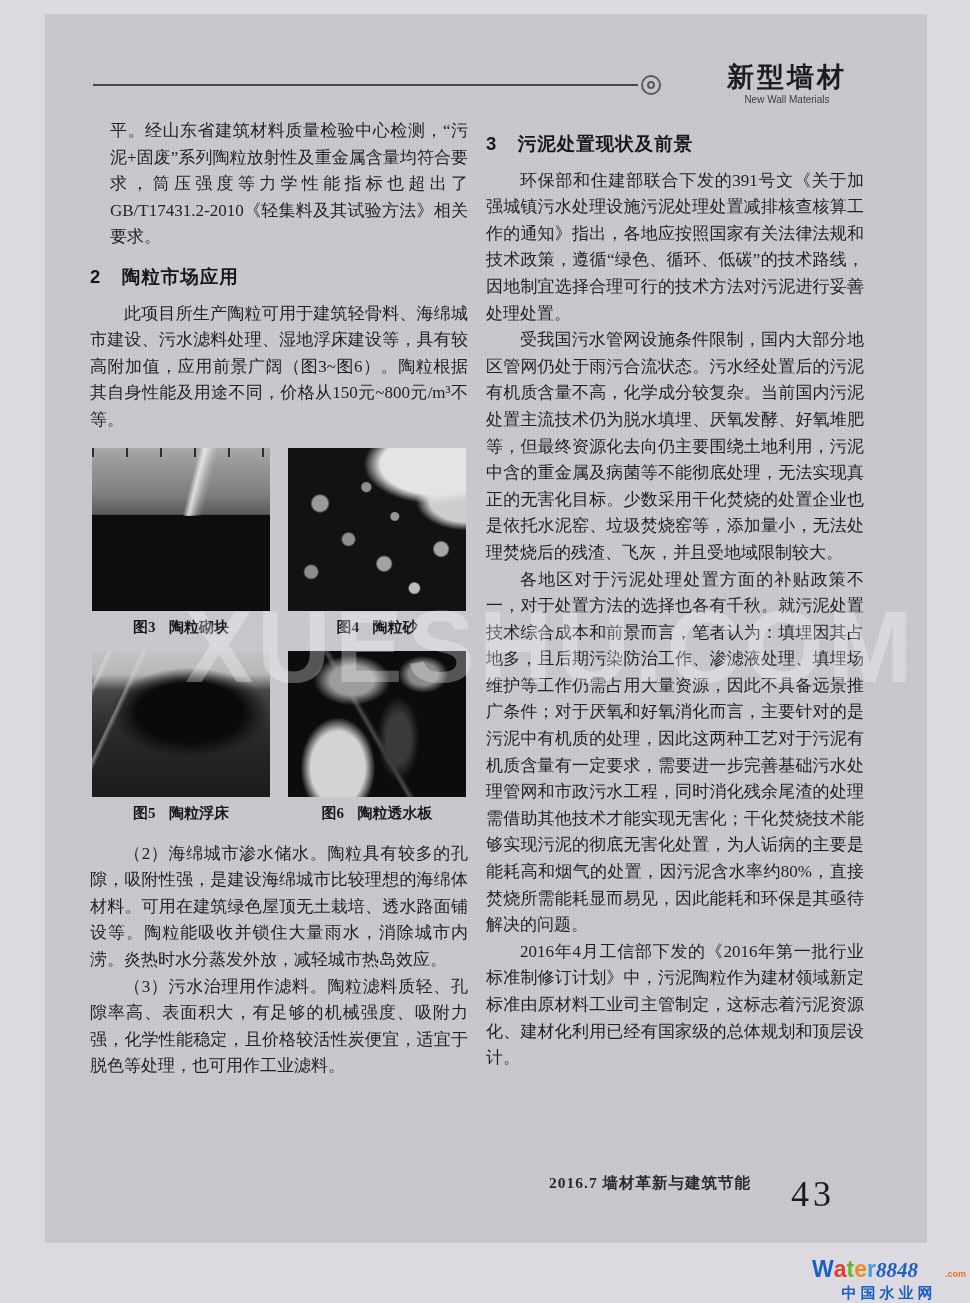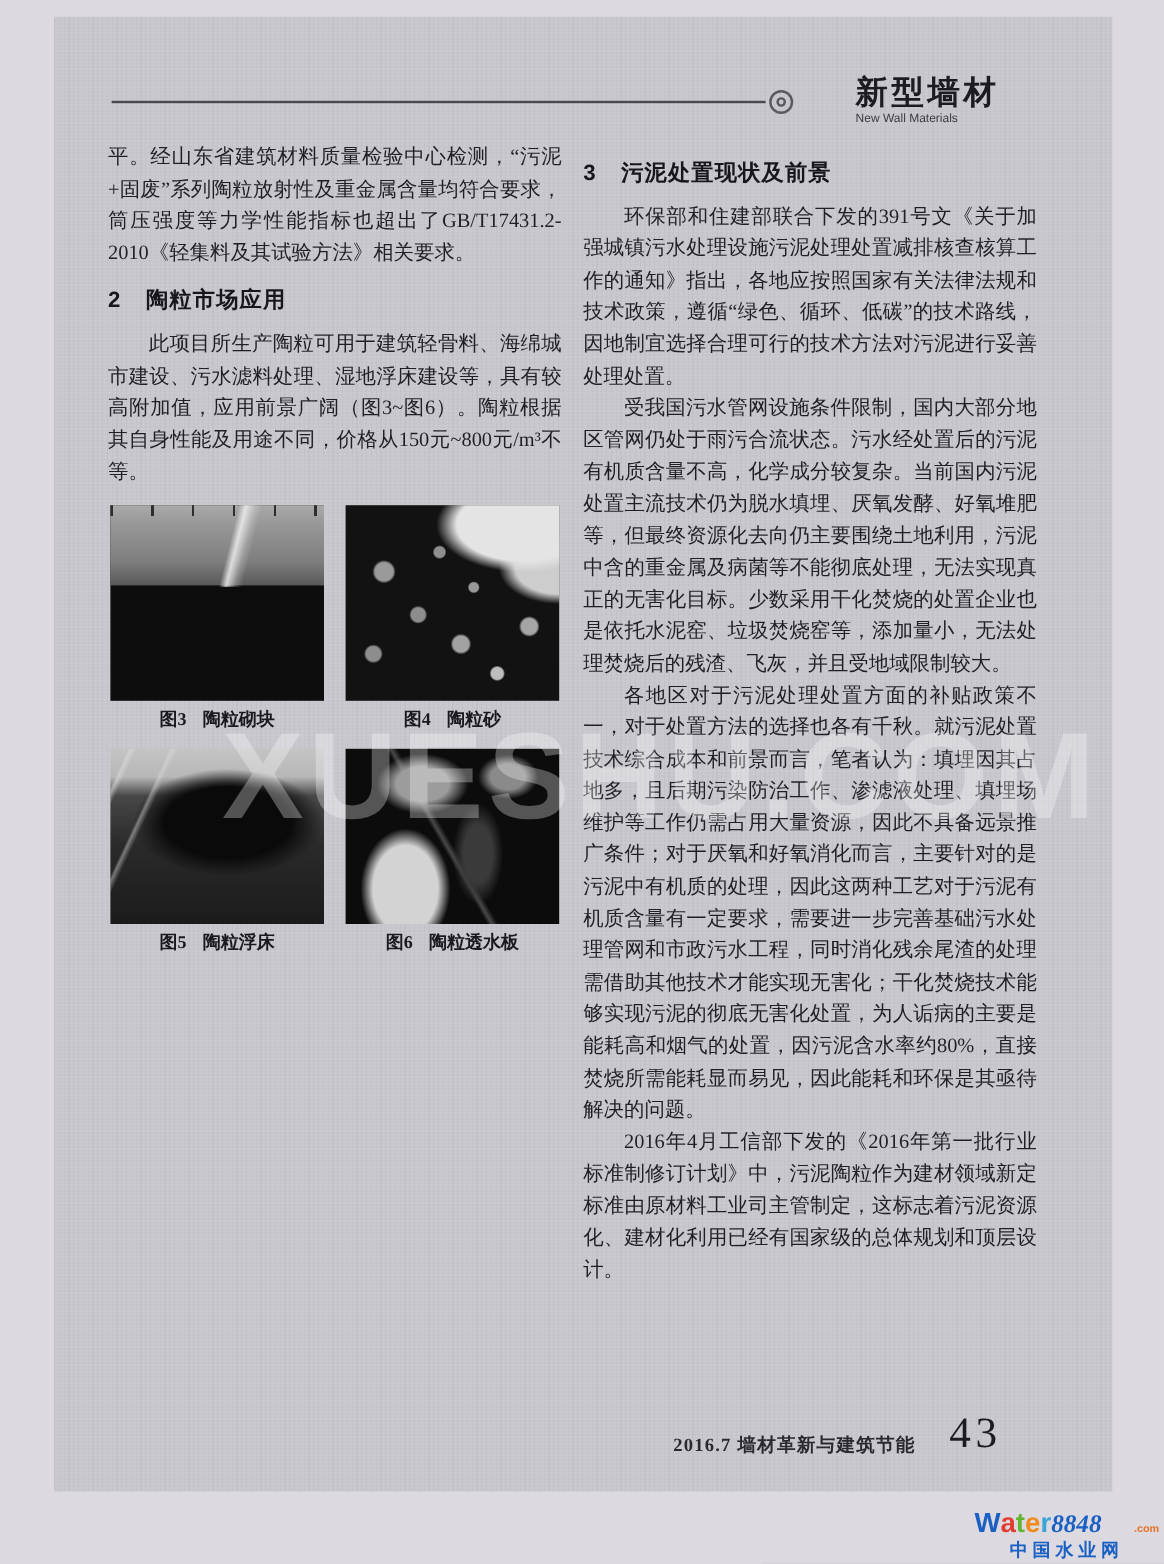--- a/index.html
+++ b/index.html
@@ -12,30 +12,30 @@
     position:absolute;left:45px;top:14px;width:882px;height:1229px;
     background:#c9c7ce;
     background-image:
       repeating-linear-gradient(0deg, rgba(255,255,255,.05) 0 1px, transparent 1px 3px),
       repeating-linear-gradient(90deg, rgba(0,0,0,.03) 0 1px, transparent 1px 4px);
   }
   
   .header-line{position:absolute;left:48px;top:70px;width:545px;height:2px;background:#4a4a4e;}
   .header-circle{position:absolute;left:596px;top:61px;width:16px;height:16px;border:2px solid #5a5a5e;border-radius:50%;background:transparent;}
   .header-circle .inner{position:absolute;left:4px;top:4px;width:4px;height:4px;border:2px solid #5a5a5e;border-radius:50%;}
-  .header-titles{position:absolute;top:48px;right:34px;width:180px;}
+  .header-titles{position:absolute;top:48px;right:50px;width:180px;text-align:center;}
   .title-cn{font-family:"Liberation Sans","DejaVu Sans",sans-serif;font-weight:bold;font-size:27px;letter-spacing:3px;color:#1c1c20;line-height:30px;}
   .title-en{font-family:"Liberation Sans","DejaVu Sans",sans-serif;font-size:10px;color:#3c3c40;margin-top:2px;}
 
   
   .col{position:absolute;top:104px;width:378px;font-size:17px;line-height:26.6px;color:#1f1f24;text-align:justify;}
   .col-left{left:45px;}
   .col-right{left:441px;}
   .col p{margin:0;text-indent:2em;}
-  .col p.no-indent{text-indent:0;}
+  .col p.no-indent{text-indent:0;margin-left:20px;}
   h2.sec{
     font-family:"Liberation Sans","DejaVu Sans",sans-serif;
     font-size:18.5px;font-weight:bold;color:#17171b;
     margin:13px 0 10px 0;letter-spacing:1px;
   }
   h2.sec .num{margin-right:1.1em;}
 
   
   .fig-grid{display:grid;grid-template-columns:178px 178px;column-gap:18px;row-gap:6px;margin:14px 0 10px 2px;}
   .photo{width:178px;background:#111;}
@@ -71,21 +71,21 @@
     linear-gradient(180deg, #c4c4c4 0%, #b7b7b7 16%, #474747 27%, #2a2a2a 55%, #1b1b1b 100%);}
   .f6{background:
     radial-gradient(ellipse 52px 70px at 28% 80%, #d3d3d3 0 52%, transparent 72%),
     radial-gradient(ellipse 58px 38px at 36% 20%, #9c9c9c 0 38%, transparent 66%),
     radial-gradient(ellipse 38px 28px at 76% 16%, #8a8a8a 0 38%, transparent 66%),
     radial-gradient(ellipse 30px 60px at 62% 60%, #3a3a3a 0 40%, transparent 70%),
     linear-gradient(60deg, transparent 45%, rgba(185,185,185,.35) 46.5%, transparent 48.5%),
     #0c0c0c;}
 
   
-  .footer{position:absolute;right:92px;bottom:28px;display:flex;align-items:flex-end;gap:28px;}
+  .footer{position:absolute;right:92px;bottom:28px;display:flex;align-items:flex-start;gap:40px;}
   .footer .journal{font-size:15.5px;font-weight:bold;color:#2a2a2e;letter-spacing:1px;}
   .footer .pagenum{font-size:36px;color:#1c1c20;letter-spacing:4px;}
 
   
   .wm-center{
     position:absolute;left:140px;top:575px;z-index:6;pointer-events:none;
     font-family:"Liberation Sans","DejaVu Sans",sans-serif;
     font-size:102px;font-weight:bold;letter-spacing:4px;
     color:rgba(255,255,255,0.30);white-space:nowrap;
   }
@@ -132,20 +132,22 @@
       <div class="photo short f5"></div>
       <div class="photo short f6"></div>
       <div class="caption">
         <span class="cap-label">图5</span><span>陶粒浮床</span>
       </div>
       <div class="caption">
         <span class="cap-label">图6</span><span>陶粒透水板</span>
       </div>
     </div>
 
+    <p>（2）海绵城市渗水储水。陶粒具有较多的孔隙，吸附性强，是建设海绵城市比较理想的海绵体材料。可用在建筑绿色屋顶无土栽培、透水路面铺设等。陶粒能吸收并锁住大量雨水，消除城市内涝。炎热时水分蒸发外放，减轻城市热岛效应。</p>
+    <p>（3）污水治理用作滤料。陶粒滤料质轻、孔隙率高、表面积大，有足够的机械强度、吸附力强，化学性能稳定，且价格较活性炭便宜，适宜于脱色等处理，也可用作工业滤料。</p>
   </div>
 
   <div class="col col-right">
     <h2 class="sec">
       <span class="num">3</span><span>污泥处置现状及前景</span>
     </h2>
     <p>环保部和住建部联合下发的391号文《关于加强城镇污水处理设施污泥处理处置减排核查核算工作的通知》指出，各地应按照国家有关法律法规和技术政策，遵循“绿色、循环、低碳”的技术路线，因地制宜选择合理可行的技术方法对污泥进行妥善处理处置。</p>
     <p>受我国污水管网设施条件限制，国内大部分地区管网仍处于雨污合流状态。污水经处置后的污泥有机质含量不高，化学成分较复杂。当前国内污泥处置主流技术仍为脱水填埋、厌氧发酵、好氧堆肥等，但最终资源化去向仍主要围绕土地利用，污泥中含的重金属及病菌等不能彻底处理，无法实现真正的无害化目标。少数采用干化焚烧的处置企业也是依托水泥窑、垃圾焚烧窑等，添加量小，无法处理焚烧后的残渣、飞灰，并且受地域限制较大。</p>
     <p>各地区对于污泥处理处置方面的补贴政策不一，对于处置方法的选择也各有千秋。就污泥处置技术综合成本和前景而言，笔者认为：填埋因其占地多，且后期污染防治工作、渗滤液处理、填埋场维护等工作仍需占用大量资源，因此不具备远景推广条件；对于厌氧和好氧消化而言，主要针对的是污泥中有机质的处理，因此这两种工艺对于污泥有机质含量有一定要求，需要进一步完善基础污水处理管网和市政污水工程，同时消化残余尾渣的处理需借助其他技术才能实现无害化；干化焚烧技术能够实现污泥的彻底无害化处置，为人诟病的主要是能耗高和烟气的处置，因污泥含水率约80%，直接焚烧所需能耗显而易见，因此能耗和环保是其亟待解决的问题。</p>
     <p>2016年4月工信部下发的《2016年第一批行业标准制修订计划》中，污泥陶粒作为建材领域新定标准由原材料工业司主管制定，这标志着污泥资源化、建材化利用已经有国家级的总体规划和顶层设计。</p>

